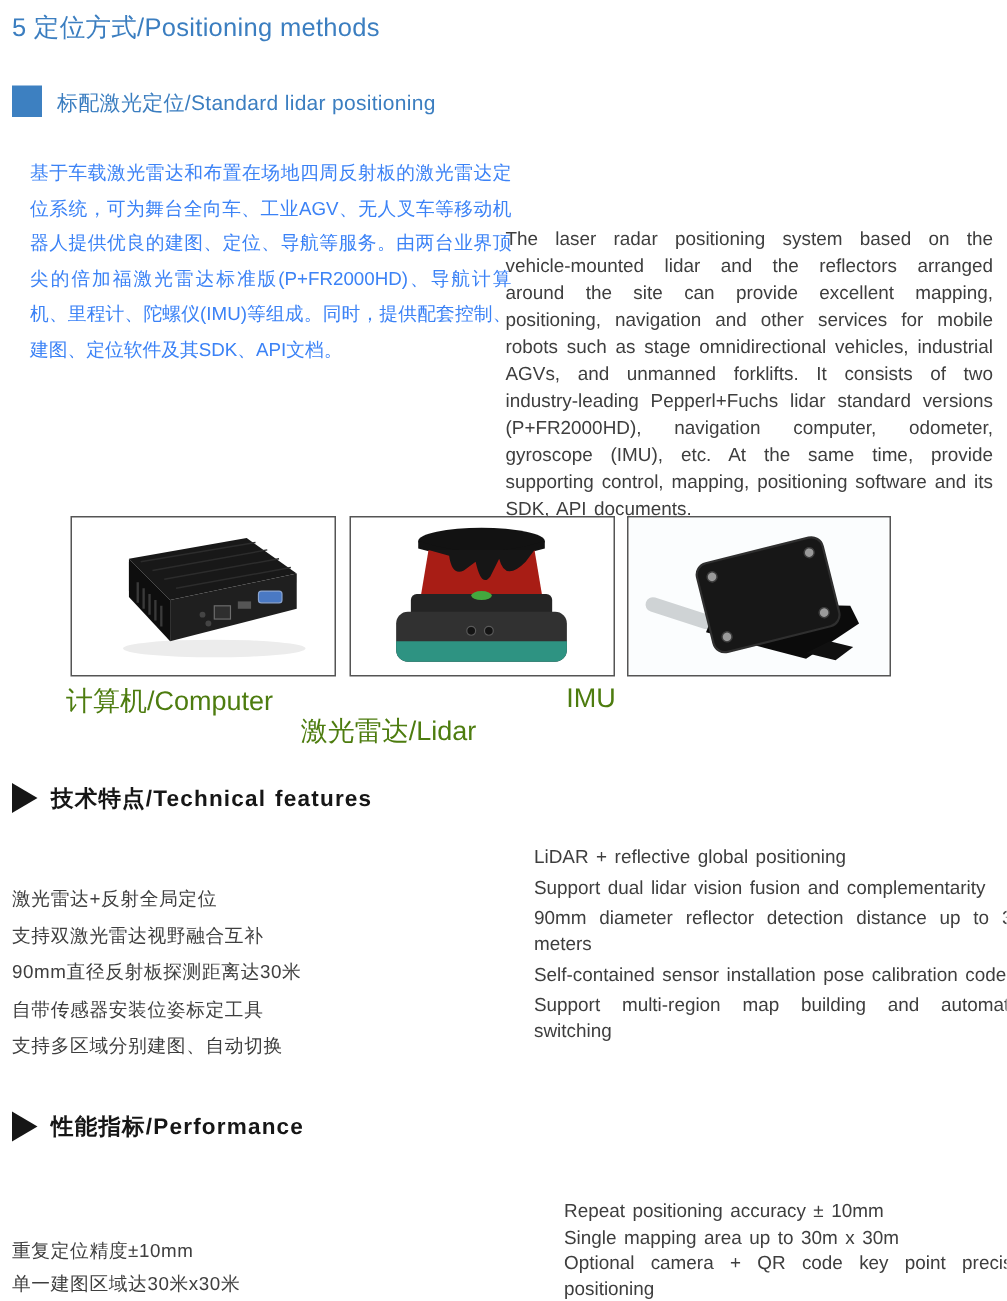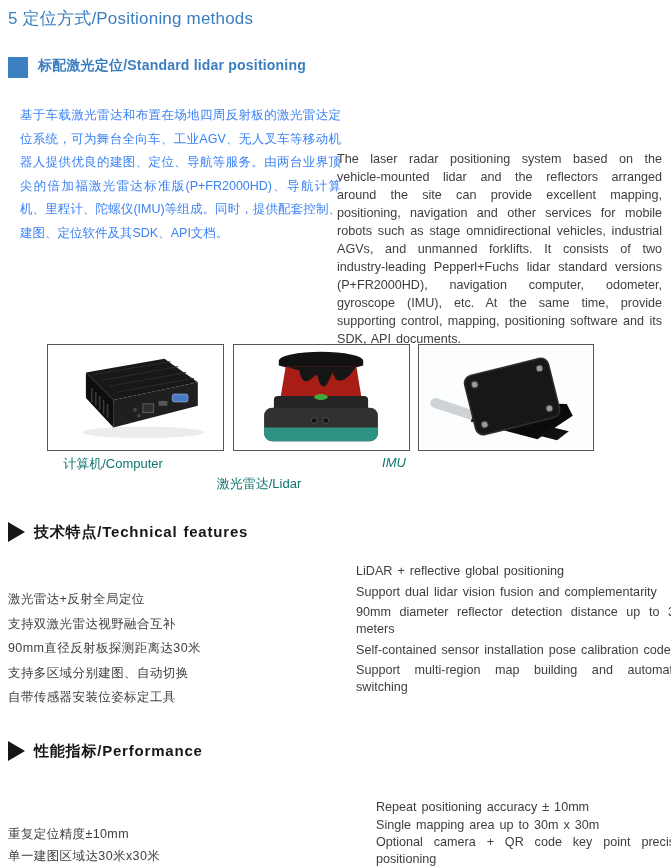--- a/index.html
+++ b/index.html
@@ -17,21 +17,21 @@
   }
   .page { position: absolute; inset: 0; }
 
   .page-title {
     position: absolute; left: 8px; top: 7px;
     font-size: 17px; font-weight: normal; color: #3b7ec0;
     letter-spacing: 0.2px;
   }
   .subtitle-row {
     position: absolute; left: 8px; top: 57px;
-    display: flex; align-items: flex-start; font-weight: bold;
+    display: flex; align-items: flex-end;
   }
   .subtitle-square {
     width: 20px; height: 21px; background: #3d80c1;
     margin-right: 10px; flex: 0 0 auto;
   }
   .subtitle-label {
     font-size: 14px; color: #3b7ec0; letter-spacing: 0.2px;
   }
 
   .intro { position: absolute; top: 104px; left: 0; right: 0; }
@@ -54,25 +54,25 @@
     box-sizing: border-box; overflow: hidden;
   }
   .product-box svg { display: block; width: 100%; height: 100%; }
   #box-computer { left: 47px;  width: 177px; }
   #box-lidar    { left: 233px; width: 177px; }
   #box-imu      { left: 418px; width: 176px; }
 
   .product-caption {
     position: absolute; top: 455px;
     transform: translateX(-50%);
-    font-size: 13px; color: #0f766e; white-space: nowrap;
+    font-size: 18px; color: #4d7c0f; white-space: nowrap;
   }
   #caption-computer { left: 113px; }
   #caption-lidar    { left: 259px; margin-top: 20px; }
-  #caption-imu      { left: 394px; font-style: italic; }
+  #caption-imu      { left: 394px; }
 
   .section-heading {
     position: absolute; left: 8px;
     display: flex; align-items: center;
     color: #161616;
   }
   #tech-heading { top: 522px; }
   #perf-heading { top: 741px; align-items: center; }
   .tri-icon {
     width: 0; height: 0;
@@ -188,22 +188,22 @@
 
   <div class="section-heading" id="tech-heading">
     <span class="tri-icon"></span>
     <span class="heading-label">技术特点/Technical features</span>
   </div>
 
   <div class="list-zh" id="tech-list-zh">
     <div class="item">激光雷达+反射全局定位</div>
     <div class="item">支持双激光雷达视野融合互补</div>
     <div class="item">90mm直径反射板探测距离达30米</div>
+    <div class="item">自带传感器安装位姿标定工具</div>
     <div class="item">支持多区域分别建图、自动切换</div>
-    <div class="item">自带传感器安装位姿标定工具</div>
   </div>
 
   <div class="list-en" id="tech-list-en">
     <div class="item">LiDAR + reflective global positioning</div>
     <div class="item">Support dual lidar vision fusion and complementarity</div>
     <div class="item">90mm diameter reflector detection distance up to 30 meters</div>
     <div class="item">Self-contained sensor installation pose calibration code</div>
     <div class="item">Support multi-region map building and automatic switching</div>
   </div>
 

